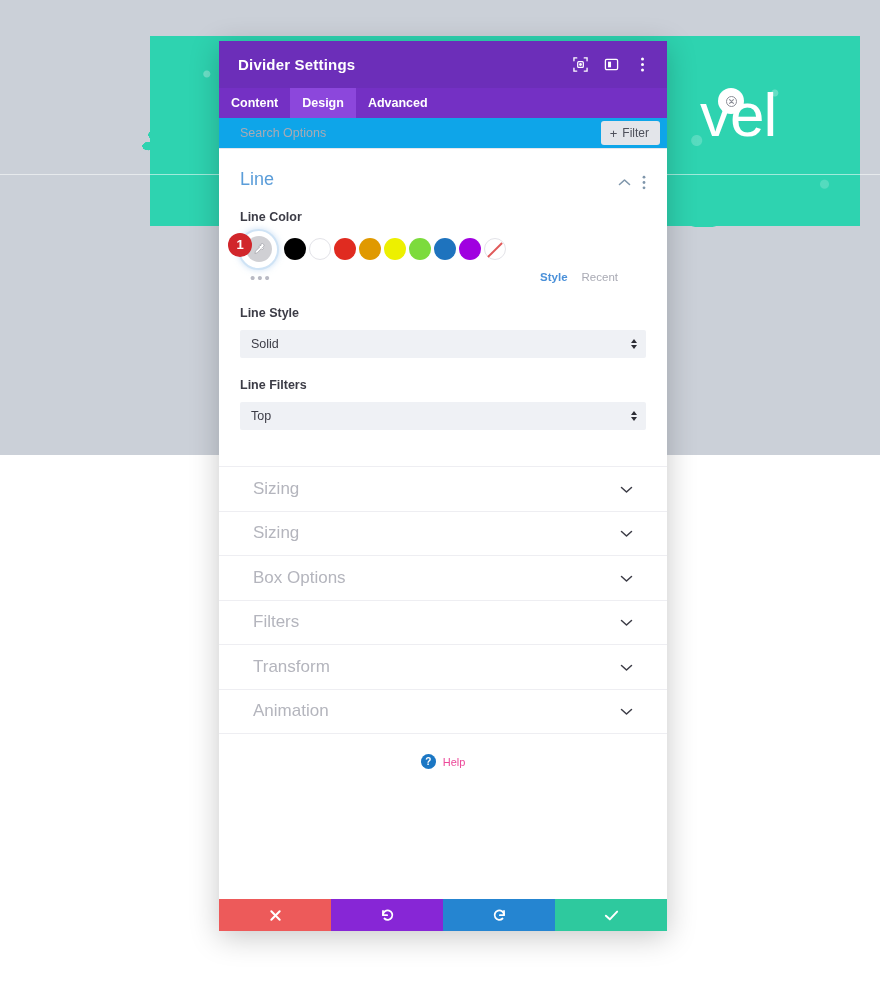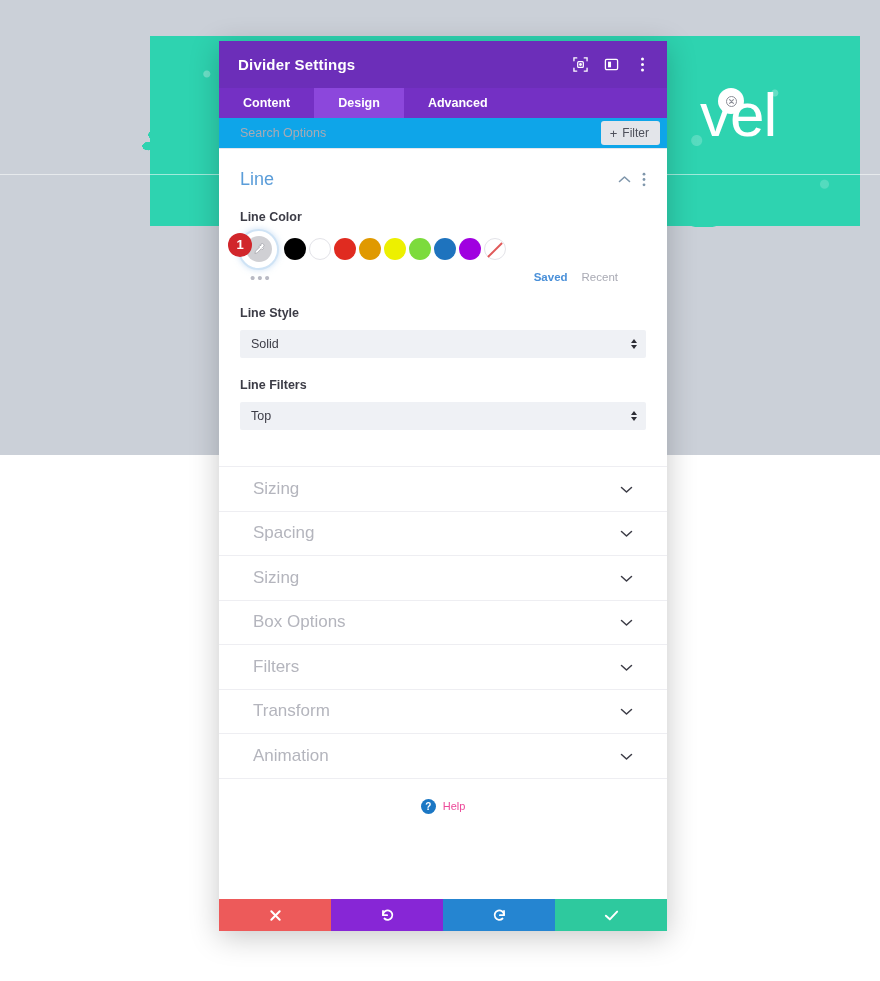--- a/index.html
+++ b/index.html
@@ -110,21 +110,21 @@
     color: #fff; font-size: 15px; font-weight: bold; letter-spacing: .2px;
   }
   .m-header-actions { margin-left: auto; display: flex; align-items: center; gap: 13px; }
   .hicon { width: 18px; height: 18px; display: flex; align-items: center; justify-content: center; cursor: pointer; }
   .hicon svg { display: block; }
 
   .m-tabs {
     height: 30px; background: #7430c4; display: flex; flex: 0 0 auto;
   }
   .m-tab {
-    padding: 0 24px; display: flex; align-items: center; justify-content: center;
+    padding: 0 12px; display: flex; align-items: center; justify-content: center;
     color: #fff; font-size: 12.5px; font-weight: bold; cursor: pointer;
   }
   .m-tab.active { background: #8c47dc; }
 
   .m-search {
     height: 31px; background: #0ea5e9; border-bottom: 1px solid #e6e6ec;
     display: flex; align-items: center; padding-left: 21px; padding-right: 7px;
     flex: 0 0 auto;
   }
   .m-search-input {
@@ -136,21 +136,21 @@
     background: #e3e5ea; color: #4d4f5a; font-size: 12px;
     padding: 5px 11px 5px 9px; border-radius: 3px; cursor: pointer;
     display: flex; align-items: center; gap: 5px; white-space: nowrap;
   }
   .filter-plus { font-size: 13px; line-height: 1; }
 
   .m-body { flex: 1 1 auto; overflow: hidden; background: #fff; }
 
   
   .sec-open { padding: 20px 21px 0 21px; }
-  .sec-open-head { display: flex; align-items: center; gap: 31px; }
+  .sec-open-head { display: flex; align-items: flex-end; gap: 31px; }
   .sec-open-title { color: #5b9dd9; font-size: 18px; font-weight: 400; }
   .sec-open-tools { margin-left: auto; display: flex; align-items: center; gap: 11px; }
   .tool { cursor: pointer; display: flex; align-items: center; justify-content: center; }
 
   .field-label {
     font-size: 12.5px; font-weight: bold; color: #3c3c46;
     margin-top: 20px; margin-bottom: 10px;
   }
 
   .swatch-row { display: flex; align-items: center; height: 30px; }
@@ -344,21 +344,21 @@
         <div class="sw" style="background:#edf000"></div>
         <div class="sw" style="background:#7cdb3c"></div>
         <div class="sw" style="background:#1e73be"></div>
         <div class="sw" style="background:#a000e0"></div>
         <div class="sw-none"></div>
       </div>
 
       <div class="below-swatches">
         <div class="dots-more">•••</div>
         <div class="saved-recent">
-          <div class="sr-saved">Saved</div>
+          <div class="sr-saved">Style</div>
           <div class="sr-recent">Recent</div>
         </div>
       </div>
 
       <div class="field-label">Line Style</div>
       <div class="select-wrap">
         <div class="select-box">Solid</div>
         <div class="select-arrows">
           <span class="sp-up"></span>
             <span class="sp-dn"></span>
@@ -379,28 +379,20 @@
 
     <div class="sec-closed">
       <div class="sec-closed-title">Sizing</div>
       <div class="sec-closed-chev">
         <svg width="13" height="9" viewBox="0 0 13 9" aria-hidden="true">
             <path d="M1.5 2.5 L6.5 7 L11.5 2.5" fill="none" stroke="#3c3c46" stroke-width="1.5" stroke-linecap="round" stroke-linejoin="round"></path>
           </svg>
       </div>
     </div>
     <div class="sec-closed">
-      <div class="sec-closed-title">Spacing</div>
-      <div class="sec-closed-chev">
-        <svg width="13" height="9" viewBox="0 0 13 9" aria-hidden="true">
-            <path d="M1.5 2.5 L6.5 7 L11.5 2.5" fill="none" stroke="#3c3c46" stroke-width="1.5" stroke-linecap="round" stroke-linejoin="round"></path>
-          </svg>
-      </div>
-    </div>
-    <div class="sec-closed">
       <div class="sec-closed-title">Sizing</div>
       <div class="sec-closed-chev">
         <svg width="13" height="9" viewBox="0 0 13 9" aria-hidden="true">
             <path d="M1.5 2.5 L6.5 7 L11.5 2.5" fill="none" stroke="#3c3c46" stroke-width="1.5" stroke-linecap="round" stroke-linejoin="round"></path>
           </svg>
       </div>
     </div>
     <div class="sec-closed">
       <div class="sec-closed-title">Box Options</div>
       <div class="sec-closed-chev">

